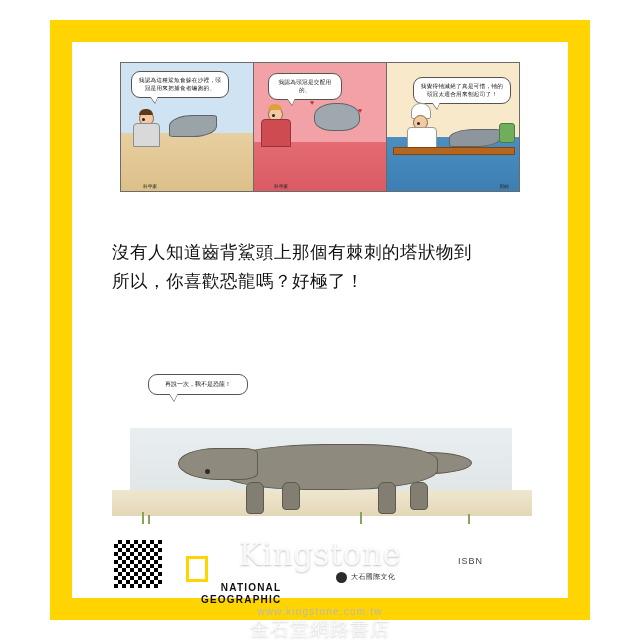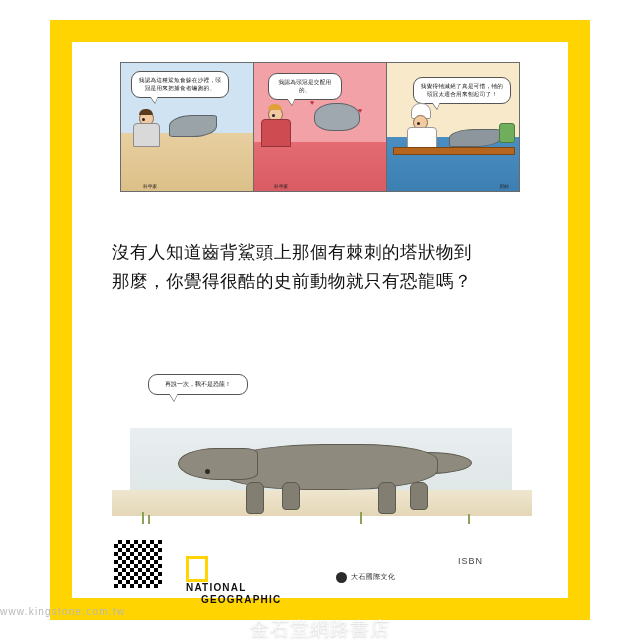--- a/index.html
+++ b/index.html
@@ -312,20 +312,21 @@
     color: rgba(255,255,255,0.8);
     text-shadow: 0 1px 2px rgba(130,130,130,.4);
     letter-spacing: 1px;
     pointer-events: none;
     margin-top: 38px;
   }
   .wm-url {
     position: absolute;
     left: 0; right: 0;
     top: 606px;
+    text-align: center;
     font-size: 10px;
     color: #b8b8b8;
     letter-spacing: 1.2px;
     pointer-events: none;
   }
 </style>
 </head>
 <body>
 
 <div class="page">
@@ -370,21 +371,21 @@
       <div class="table" style="left:6px; top:84px; width:120px; height:6px;"></div>
       <div class="shark" style="left:62px; top:66px; width:50px; height:16px; background:#8d969c;"></div>
       <div style="position:absolute;left:112px;top:60px;width:14px;height:18px;background:#6fae5a;border:1px solid #4d7d3e;border-radius:3px;"></div>
       <div class="caption cap3">廚師</div>
     </div>
 
   </div>
 
   <div class="bodytext">
     <p>沒有人知道齒背鯊頭上那個有棘刺的塔狀物到</p>
-    <p>那麼，你覺得很酷的史前動物就只有恐龍嗎？</p>
+    <p>所以，你喜歡恐龍嗎？好極了！</p>
   </div>
 
   <div class="illo">
     <div class="sky"></div>
     <div class="ground"></div>
 
     <div class="bubble-low">再說一次，我不是恐龍！</div>
 
     <div class="creature">
       <div class="croc-tail"></div>
@@ -402,27 +403,28 @@
     <div class="grass" style="left:36px; height:9px;"></div>
     <div class="grass" style="left:248px;"></div>
     <div class="grass" style="left:356px; height:10px;"></div>
   </div>
 
   <div class="qr"></div>
 
   <div class="natgeo">
     <span class="ng-rect"></span>
     <span class="ng-text">
-      <span style="display:block;">NATIONAL</span>
+      <span style="display:block;text-align:right;">NATIONAL</span>
       <span style="display:block;margin-left:15px;">GEOGRAPHIC</span>
     </span>
   </div>
 
   <div class="publisher">
     <span class="dot"></span><span>大石國際文化</span>
   </div>
 
   <div class="isbn">ISBN</div>
 
+  <div class="wm-main">Kingstone</div>
   <div class="wm-sub">金石堂網路書店</div>
   <div class="wm-url">www.kingstone.com.tw</div>
 
 </div>
 
 </body></html>

